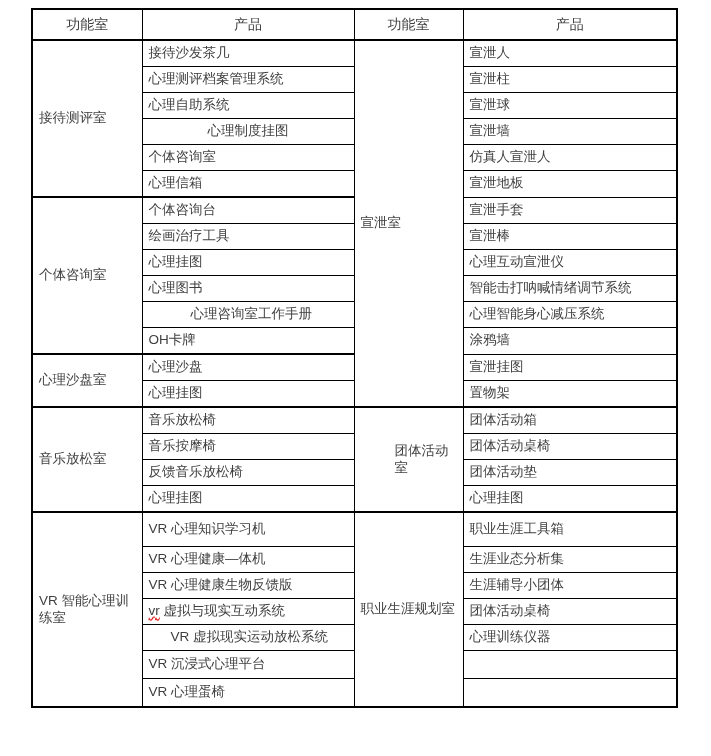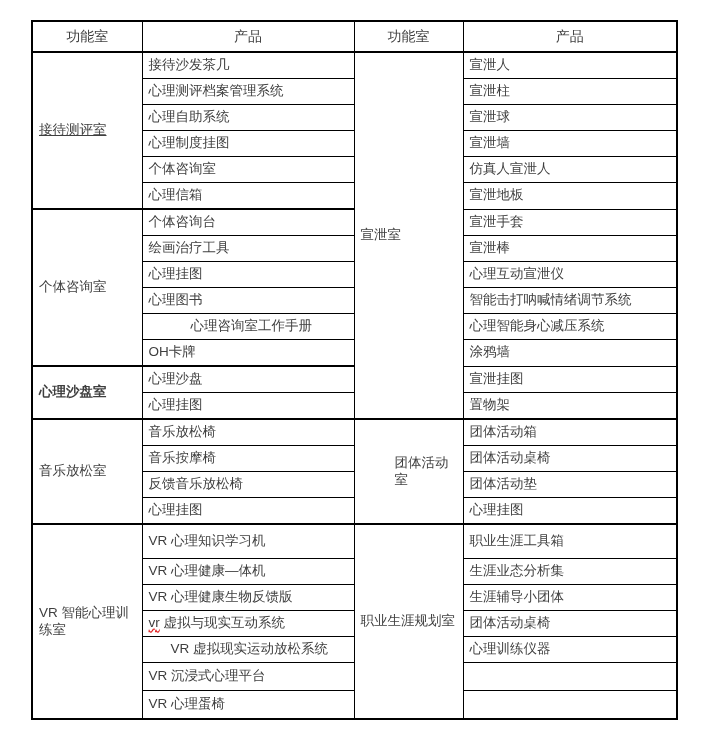--- a/index.html
+++ b/index.html
@@ -12,21 +12,21 @@
     width: 711px;
     height: 756px;
     font-family: "Liberation Sans", "DejaVu Sans", sans-serif;
     color: #404040;
     overflow: hidden;
   }
 
   #table-wrap {
     position: absolute;
     left: 31px;
-    top: 20px;
+    top: 8px;
     width: 645px;
   }
 
   table.product-table {
     border-collapse: collapse;
     table-layout: fixed;
     width: 645px;
     border: 2px solid #000000;
   }
 
@@ -103,35 +103,35 @@
     <thead>
       <tr class="header-row">
         <th class="edge-left">功能室</th>
         <th>产品</th>
         <th class="mid-divider">功能室</th>
         <th class="edge-right">产品</th>
       </tr>
     </thead>
     <tbody id="table-body">
         <tr class="group-start">
-          <td class="room-cell edge-left" rowspan="6" style="border-top: 2px solid rgb(0, 0, 0); text-decoration: underline;">接待测评室</td>
+          <td class="room-cell edge-left" rowspan="6" style="border-top: 2px solid rgb(0, 0, 0);">接待测评室</td>
           <td style="border-top: 2px solid rgb(0, 0, 0);">接待沙发茶几</td>
           <td class="room-cell mid-divider" rowspan="14" style="border-top: 2px solid rgb(0, 0, 0);">宣泄室</td>
           <td class="edge-right" style="border-top: 2px solid rgb(0, 0, 0);">宣泄人</td>
         </tr>
         <tr>
           <td style="border-top: 1px solid rgb(0, 0, 0);">心理测评档案管理系统</td>
           <td class="edge-right" style="border-top: 1px solid rgb(0, 0, 0);">宣泄柱</td>
         </tr>
         <tr>
           <td style="border-top: 1px solid rgb(0, 0, 0); margin-left: 19px;">心理自助系统</td>
           <td class="edge-right" style="border-top: 1px solid rgb(0, 0, 0);">宣泄球</td>
         </tr>
         <tr>
-          <td style="border-top: 1px solid rgb(0, 0, 0);">心理制度挂图</td>
+          <td style="border-top: 1px solid rgb(0, 0, 0); text-align: center;">心理制度挂图</td>
           <td class="edge-right" style="border-top: 1px solid rgb(0, 0, 0);">宣泄墙</td>
         </tr>
         <tr>
           <td style="border-top: 1px solid rgb(0, 0, 0);">个体咨询室</td>
           <td class="edge-right" style="border-top: 1px solid rgb(0, 0, 0);">仿真人宣泄人</td>
         </tr>
         <tr>
           <td style="border-top: 1px solid rgb(0, 0, 0);">心理信箱</td>
           <td class="edge-right" style="border-top: 1px solid rgb(0, 0, 0);">宣泄地板</td>
         </tr>
@@ -154,21 +154,21 @@
         </tr>
         <tr>
           <td style="border-top: 1px solid rgb(0, 0, 0); padding-left: 48px;">心理咨询室工作手册</td>
           <td class="edge-right" style="border-top: 1px solid rgb(0, 0, 0);">心理智能身心减压系统</td>
         </tr>
         <tr>
           <td style="border-top: 1px solid rgb(0, 0, 0);">OH卡牌</td>
           <td class="edge-right" style="border-top: 1px solid rgb(0, 0, 0);">涂鸦墙</td>
         </tr>
         <tr class="group-start">
-          <td class="room-cell edge-left" rowspan="2" style="border-top: 2px solid rgb(0, 0, 0); font-weight: bold;">心理沙盘室</td>
+          <td class="room-cell edge-left" rowspan="2" style="border-top: 2px solid rgb(0, 0, 0);">心理沙盘室</td>
           <td style="border-top: 2px solid rgb(0, 0, 0);">心理沙盘</td>
           <td class="edge-right" style="border-top: 1px solid rgb(0, 0, 0);">宣泄挂图</td>
         </tr>
         <tr>
           <td style="border-top: 1px solid rgb(0, 0, 0);">心理挂图</td>
           <td class="edge-right" style="border-top: 1px solid rgb(0, 0, 0);">置物架</td>
         </tr>
         <tr class="group-start">
           <td class="room-cell edge-left" rowspan="4" style="border-top: 2px solid rgb(0, 0, 0);">音乐放松室</td>
           <td style="border-top: 2px solid rgb(0, 0, 0);">音乐放松椅</td>

